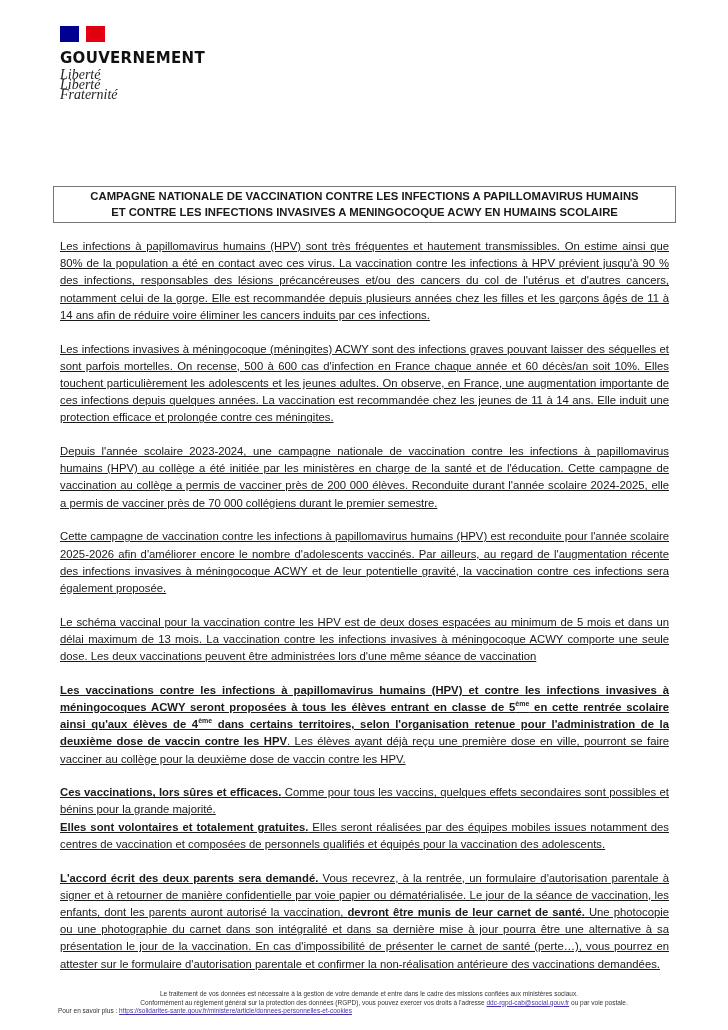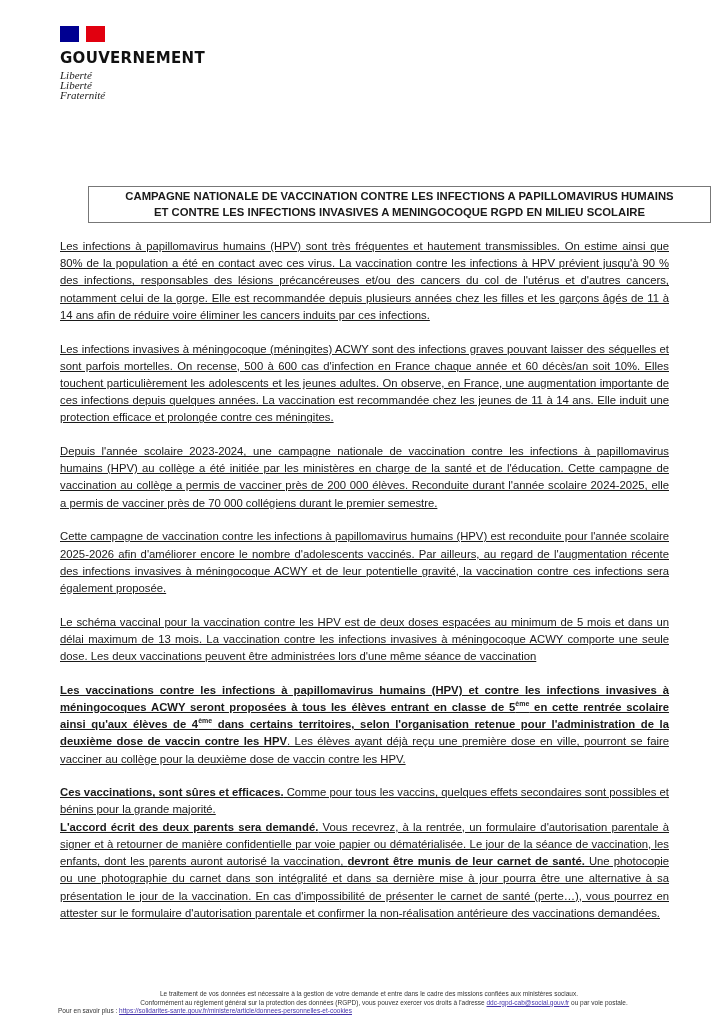--- a/index.html
+++ b/index.html
@@ -5,24 +5,24 @@
   html, body { margin:0; padding:0; background:#ffffff; }
   body { width:728px; height:1030px; position:relative; overflow:hidden;
          font-family:"Liberation Sans", sans-serif; color:#1a1a1a; }
   .logo { position:absolute; left:60px; top:26px; }
   .flag { position:relative; width:45px; height:16px; }
   .flag .blue { position:absolute; left:0; top:0; width:19px; height:16px; background:#000091; }
   .flag .red { position:absolute; right:0; top:0; width:19px; height:16px; background:#e1000f; }
   .flag .white { position:absolute; left:19px; top:0; width:7px; height:16px; background:#fff; }
   .gov-name { margin-top:8px; font-family:"DejaVu Sans", sans-serif; font-weight:bold; font-size:15px;
               letter-spacing:0.3px; color:#111; line-height:16px; }
-  .motto { margin-top:4px; font-family:"Liberation Serif", serif; font-style:italic; font-size:11px;
+  .motto { margin-top:4px; font-family:"Liberation Serif", serif; font-style:italic; font-size:14px;
            line-height:10px; color:#222; }
   .title-box { position:absolute; left:53px; top:186px; width:621px; border:1px solid #777;
-               text-align:center; font-weight:bold; font-size:11.3px; line-height:16px; padding:1px 0 2px;margin-left:35px; }
+               text-align:center; font-weight:bold; font-size:11.3px; line-height:16px; padding:1px 0 2px; }
   .content { position:absolute; left:60px; top:238px; width:609px; font-size:11.3px; line-height:17.2px;text-decoration:underline; }
   .content p { margin:0 0 16.5px 0; text-align:justify; }
   .content p.tight { margin-bottom:0; }
   .content sup { font-size:7px; line-height:0; }
   .footer { position:absolute; left:0; top:990px; width:728px; font-size:6.5px; line-height:8.5px; color:#333; }
   .footer .l1 { text-align:center; padding-left:10px; }
   .footer .l2 { text-align:center; padding-left:40px; }
   .footer .l3 { padding-left:58px; }
   .footer a { color:#4433aa; text-decoration:underline; }
 </style>
@@ -38,31 +38,32 @@
   <div class="gov-name">GOUVERNEMENT</div>
   <div class="motto">
     <div>Liberté</div>
     <div>Liberté</div>
     <div>Fraternité</div>
   </div>
 </div>
 
 <div class="title-box">
   <div>CAMPAGNE NATIONALE DE VACCINATION CONTRE LES INFECTIONS A PAPILLOMAVIRUS HUMAINS</div>
-  <div>ET CONTRE LES INFECTIONS INVASIVES A MENINGOCOQUE RGPD EN MILIEU SCOLAIRE</div>
+  <div>ET CONTRE LES INFECTIONS INVASIVES A MENINGOCOQUE ACWY EN HUMAINS SCOLAIRE</div>
 </div>
 
 <div class="content">
   <p>Les infections à papillomavirus humains (HPV) sont très fréquentes et hautement transmissibles. On estime ainsi que 80% de la population a été en contact avec ces virus. La vaccination contre les infections à HPV prévient jusqu'à 90 % des infections, responsables des lésions précancéreuses et/ou des cancers du col de l'utérus et d'autres cancers, notamment celui de la gorge. Elle est recommandée depuis plusieurs années chez les filles et les garçons âgés de 11 à 14 ans afin de réduire voire éliminer les cancers induits par ces infections.</p>
   <p>Les infections invasives à méningocoque (méningites) ACWY sont des infections graves pouvant laisser des séquelles et sont parfois mortelles. On recense, 500 à 600 cas d'infection en France chaque année et 60 décès/an soit 10%. Elles touchent particulièrement les adolescents et les jeunes adultes. On observe, en France, une augmentation importante de ces infections depuis quelques années. La vaccination est recommandée chez les jeunes de 11 à 14 ans. Elle induit une protection efficace et prolongée contre ces méningites.</p>
   <p>Depuis l'année scolaire 2023-2024, une campagne nationale de vaccination contre les infections à papillomavirus humains (HPV) au collège a été initiée par les ministères en charge de la santé et de l'éducation.  Cette campagne de vaccination au collège a permis de vacciner près de 200 000 élèves. Reconduite durant l'année scolaire 2024-2025, elle a permis de vacciner près de 70 000 collégiens durant le premier semestre.</p>
   <p>Cette campagne de vaccination contre les infections à papillomavirus humains (HPV) est reconduite pour l'année scolaire 2025-2026 afin d'améliorer encore le nombre d'adolescents vaccinés. Par ailleurs, au regard de l'augmentation récente des infections invasives à méningocoque ACWY et de leur potentielle gravité, la vaccination contre ces infections sera également proposée.</p>
   <p>Le schéma vaccinal pour la vaccination contre les HPV est de deux doses espacées au minimum de 5 mois et dans un délai maximum de 13 mois. La vaccination contre les infections invasives à méningocoque ACWY comporte une seule dose. Les deux vaccinations peuvent être administrées lors d'une même séance de vaccination</p>
   <p><b>Les vaccinations contre les infections à papillomavirus humains (HPV) et contre les infections invasives à méningocoques ACWY seront proposées à tous les élèves entrant en classe de 5</b><b><sup>ème</sup></b><b> en cette rentrée scolaire ainsi qu'aux élèves de 4</b><b><sup>ème</sup></b><b> dans certains territoires, selon l'organisation retenue pour l'administration de la deuxième dose de vaccin contre les HPV</b><span>.  Les élèves ayant déjà reçu une première dose en ville, pourront se faire vacciner au collège pour la deuxième dose de vaccin contre les HPV.</span></p>
-  <p class="tight"><b>Ces vaccinations, sont sûres et efficaces.</b><span> Comme pour tous les vaccins, quelques effets secondaires sont possibles et bénins pour la grande majorité.</span></p>
+  <p class="tight"><b>Ces vaccinations, lors sûres et efficaces.</b><span> Comme pour tous les vaccins, quelques effets secondaires sont possibles et bénins pour la grande majorité.</span></p>
+  <p><b>Elles sont volontaires et totalement gratuites.</b><span> Elles seront réalisées par des équipes mobiles issues notamment des centres de vaccination et composées de personnels qualifiés et équipés pour la vaccination des adolescents.</span></p>
   <p><b>L'accord écrit des deux parents sera demandé.</b><span> Vous recevrez, à la rentrée, un formulaire d'autorisation parentale à signer et à retourner de manière confidentielle par voie papier ou dématérialisée. Le jour de la séance de vaccination, les enfants, dont les parents auront autorisé la vaccination, </span><b>devront être munis de leur carnet de santé.</b><span> Une photocopie ou une photographie du carnet dans son intégralité et dans sa dernière mise à jour pourra être une alternative à sa présentation le jour de la vaccination. En cas d'impossibilité de présenter le carnet de santé (perte…), vous pourrez en attester sur le formulaire d'autorisation parentale et confirmer la non-réalisation antérieure des vaccinations demandées.</span></p>
 </div>
 
 <div class="footer">
   <div class="l1">Le traitement de vos données est nécessaire à la gestion de votre demande et entre dans le cadre des missions confiées aux ministères sociaux.</div>
   <div class="l2"><span>Conformément au règlement général sur la protection des données (RGPD), vous pouvez exercer vos droits à l'adresse </span><a>ddc-rgpd-cab@social.gouv.fr</a><span> ou par voie postale.</span></div>
   <div class="l3"><span>Pour en savoir plus : </span><a>https://solidarites-sante.gouv.fr/ministere/article/donnees-personnelles-et-cookies</a></div>
 </div>
 
 </body></html>

